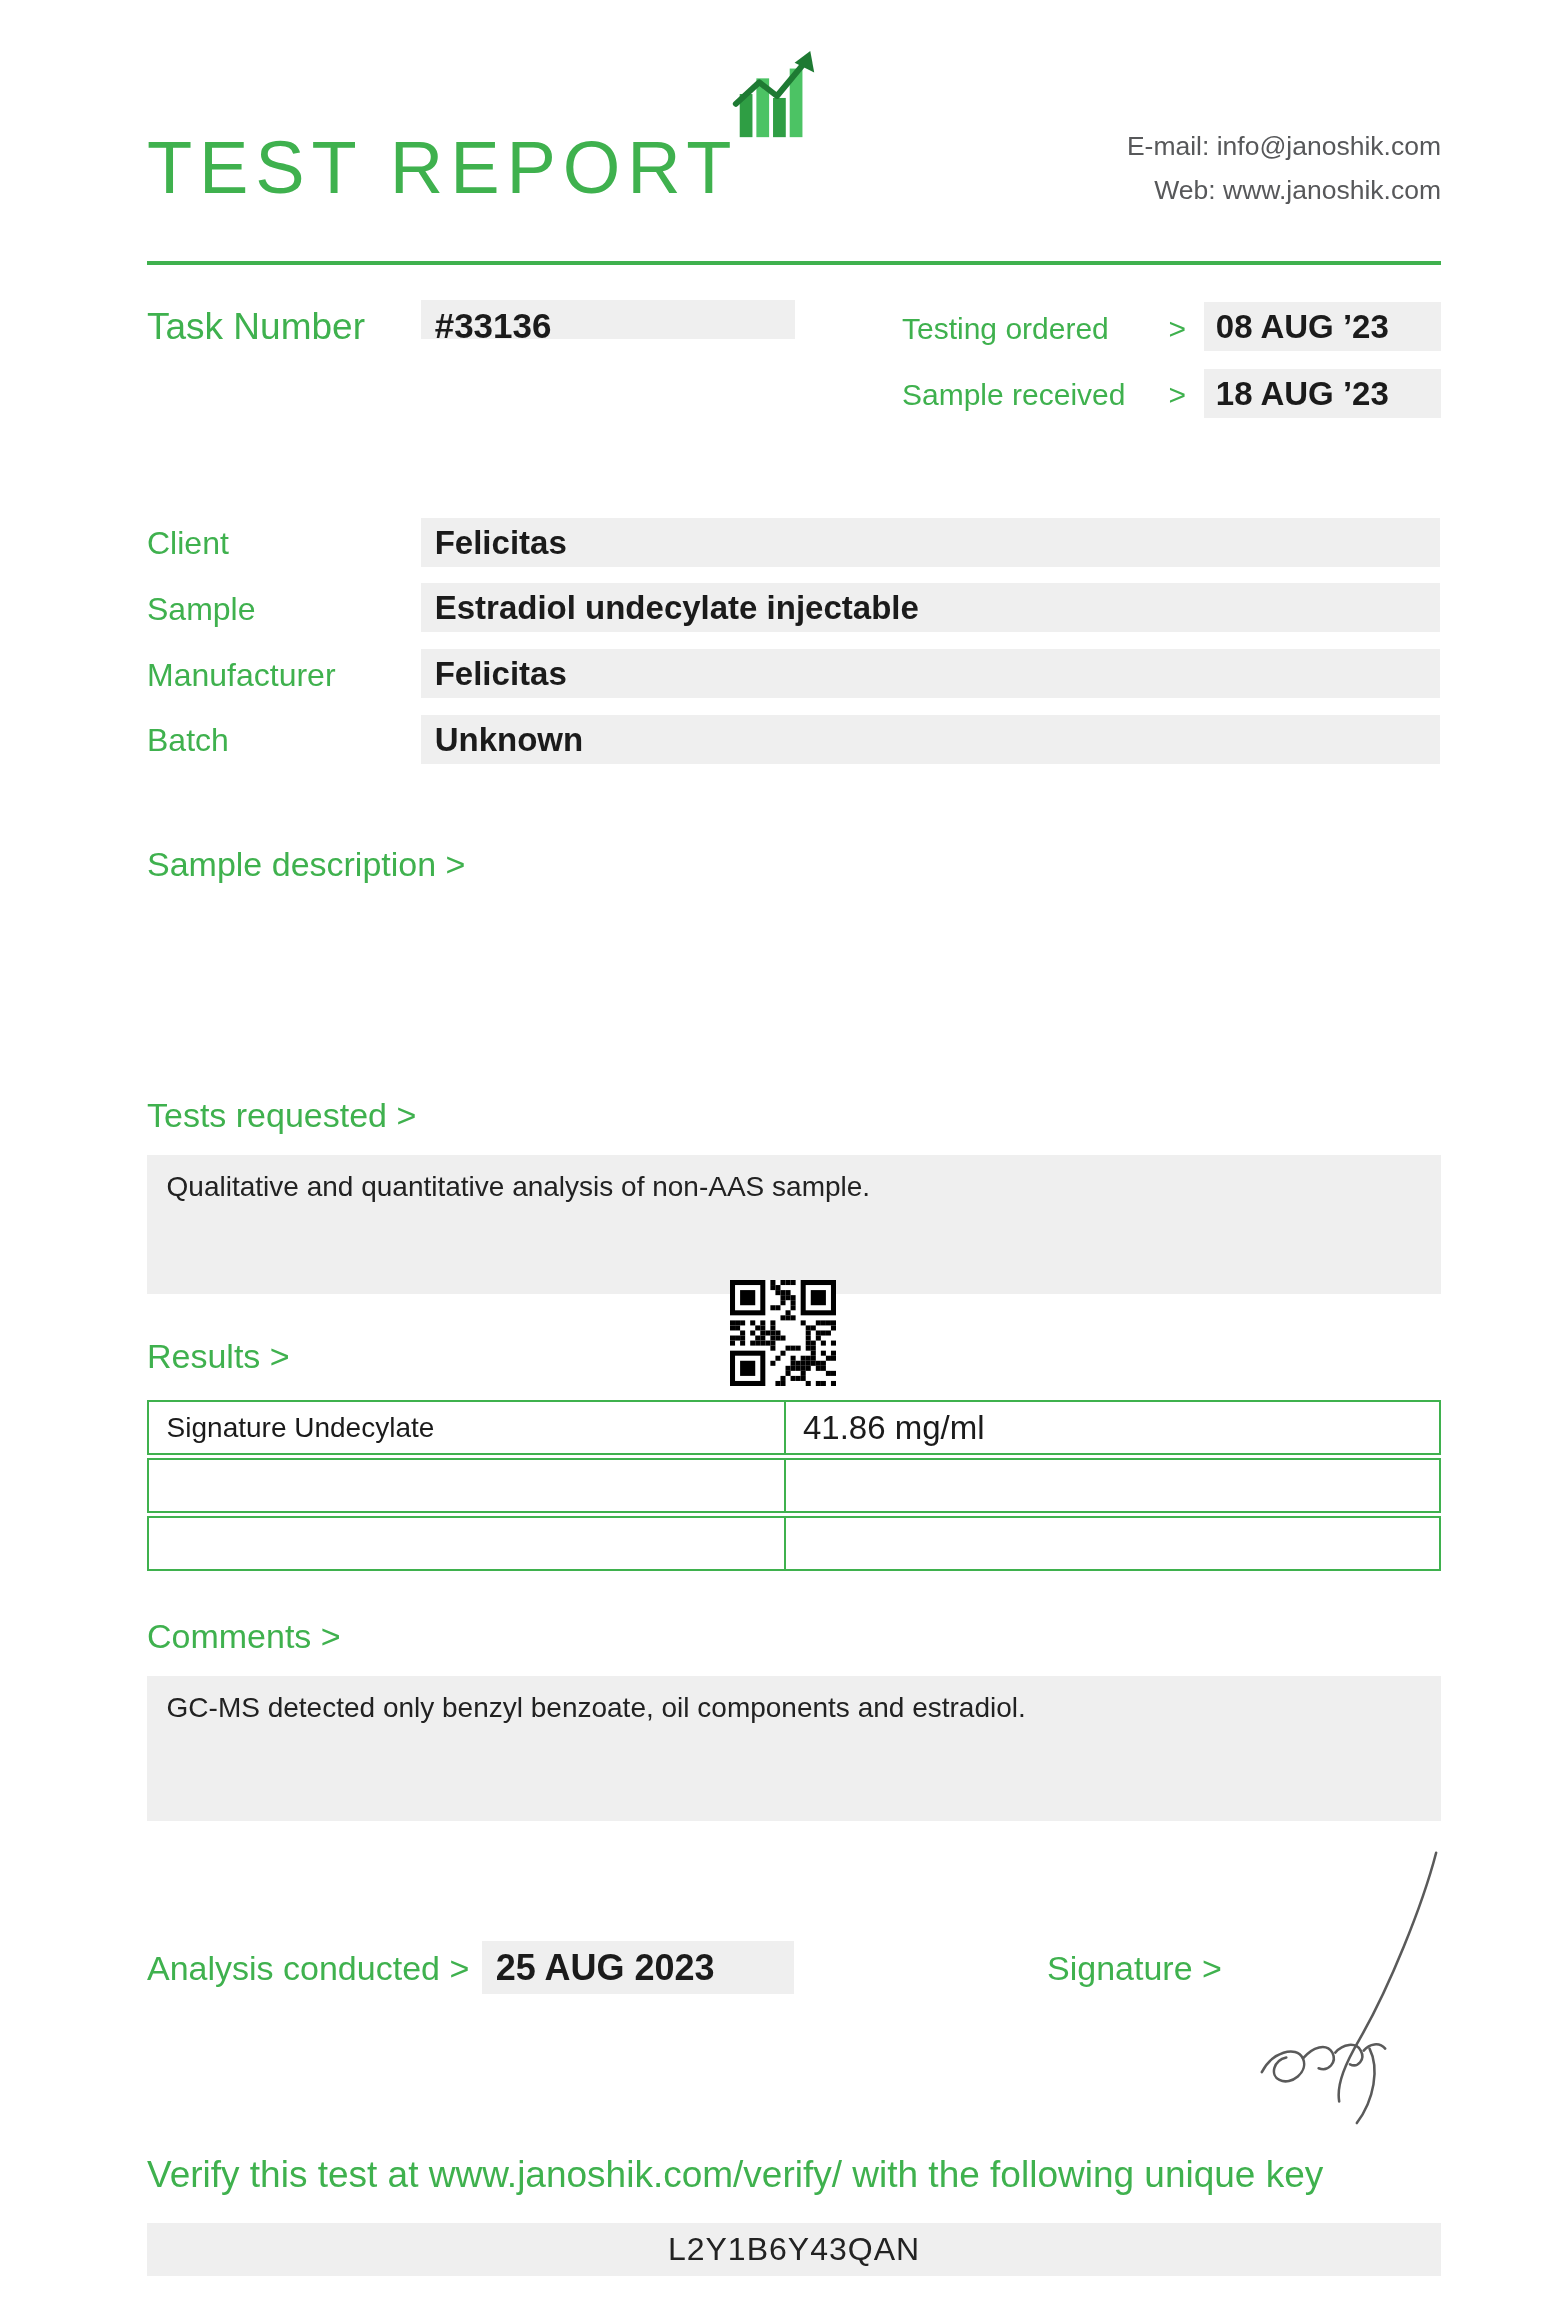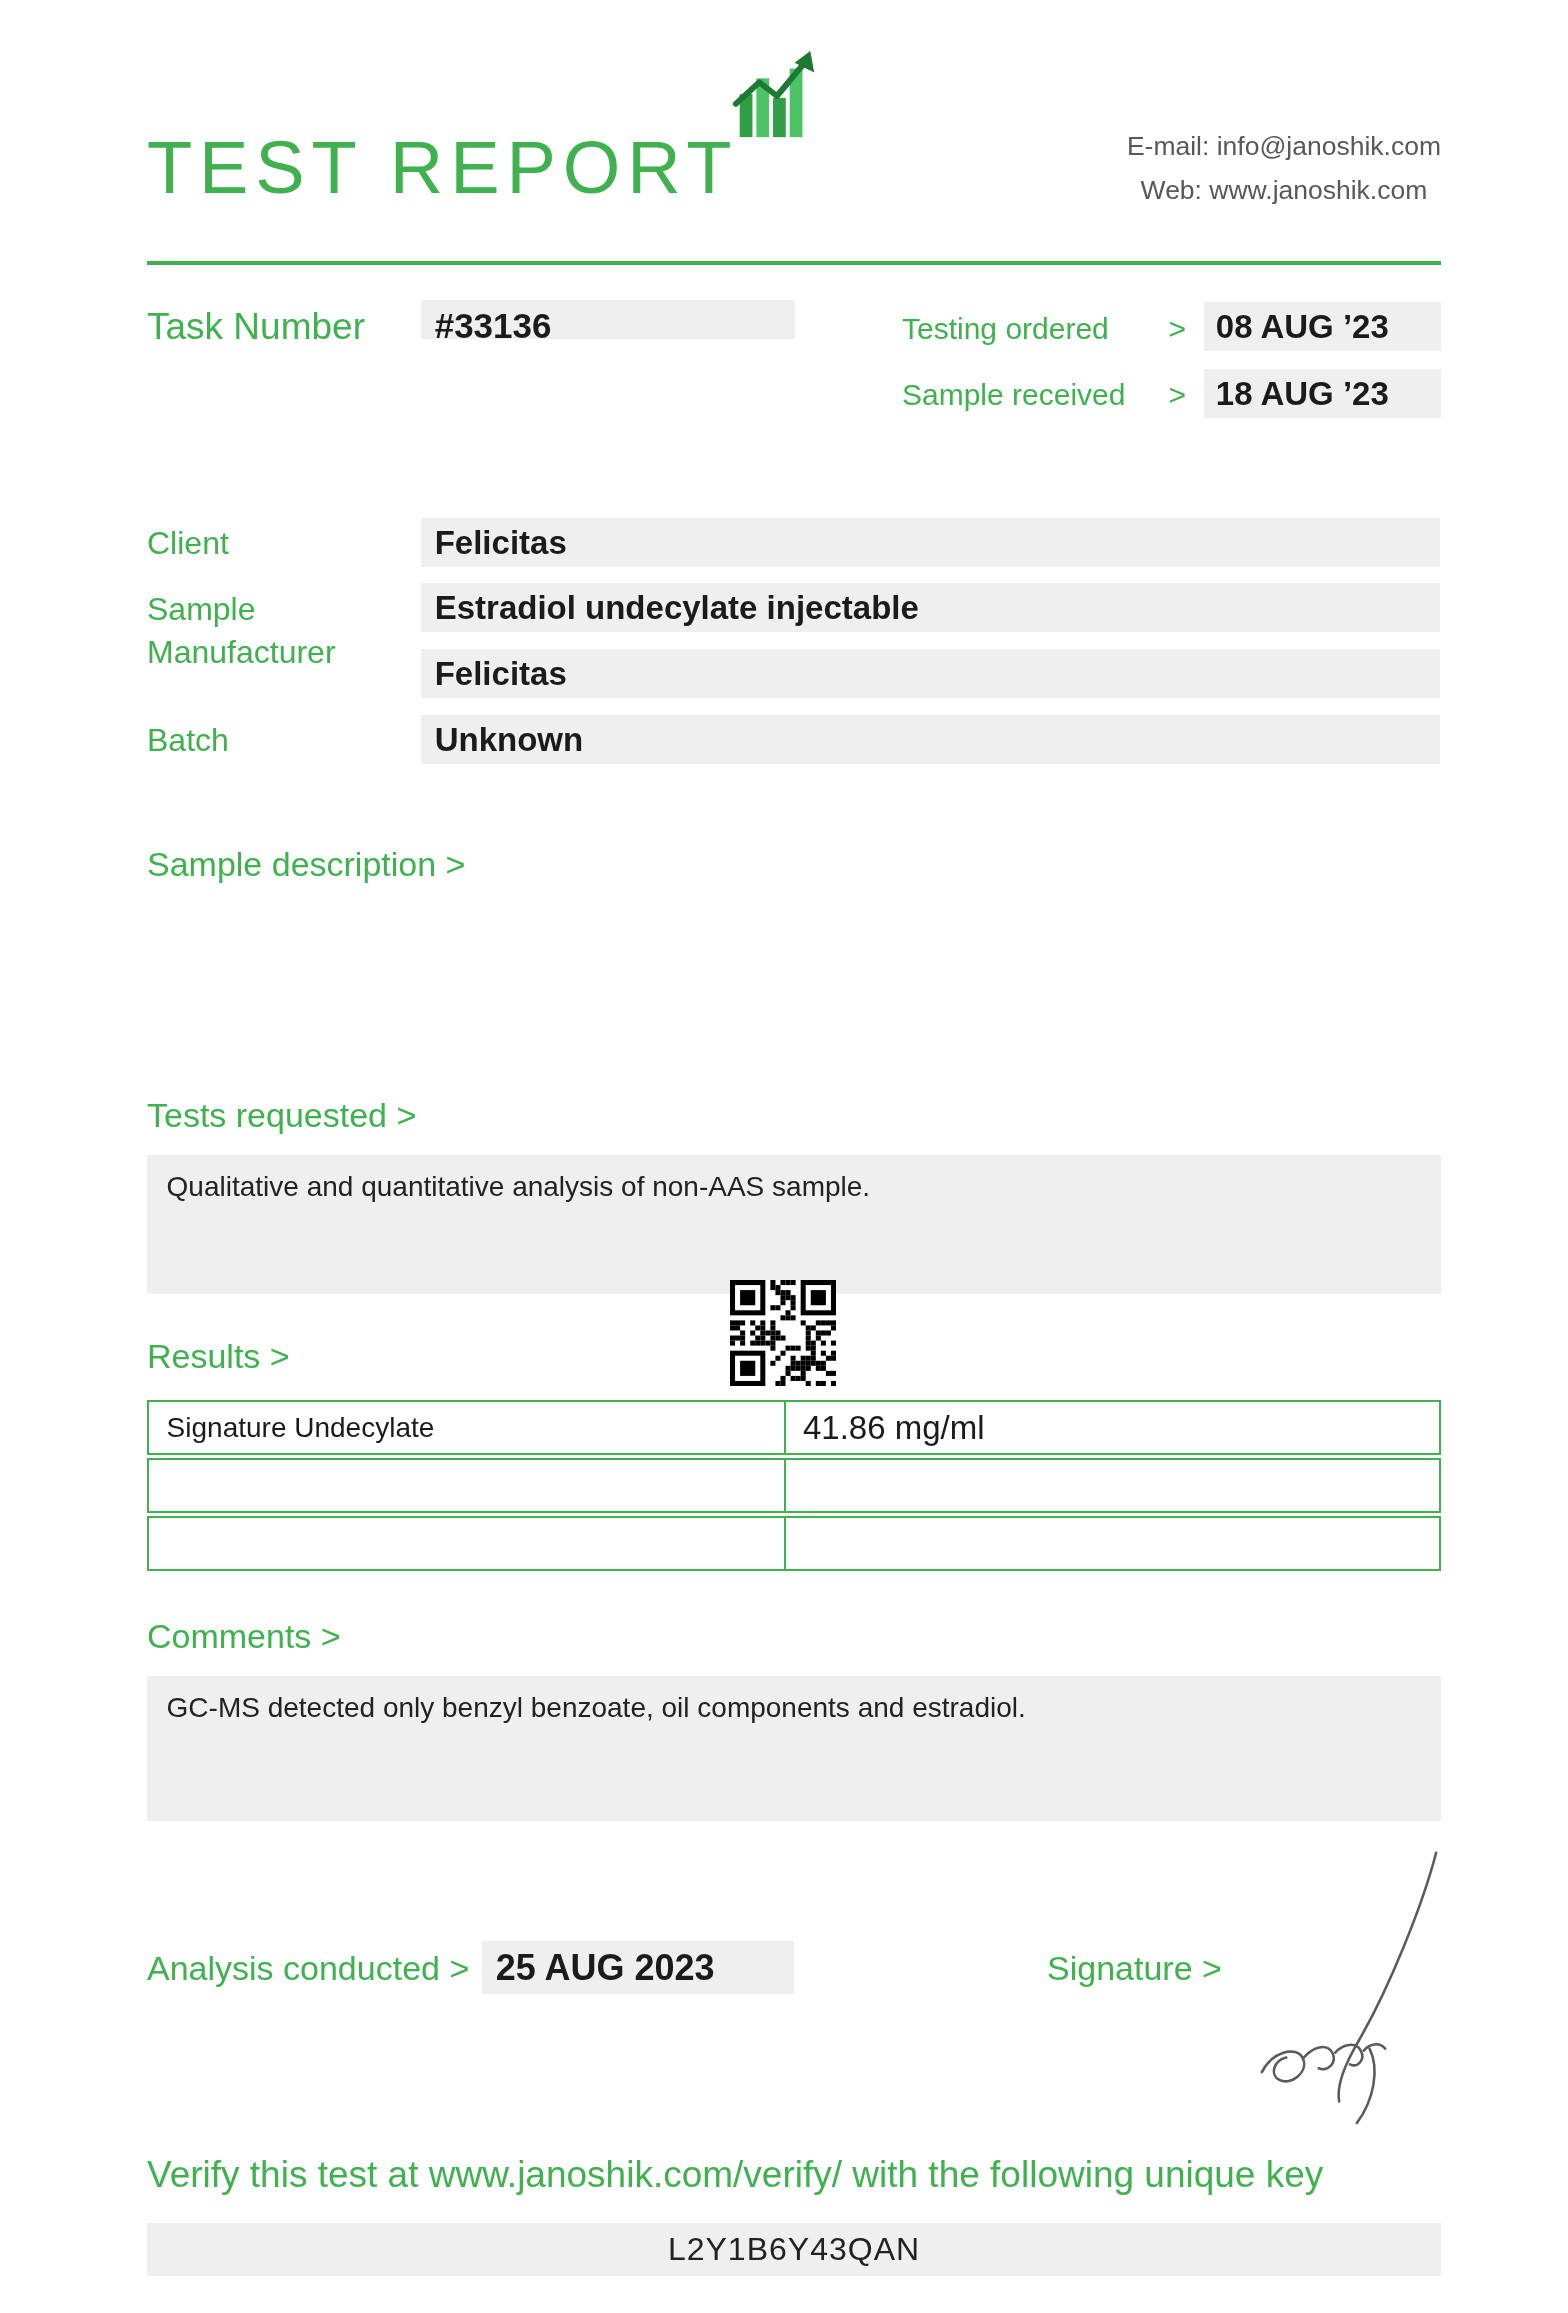--- a/index.html
+++ b/index.html
@@ -13,21 +13,21 @@
   body{width:1568px;height:2313px;font-family:"Liberation Sans",sans-serif;color:var(--dark);}
   .page{position:relative;width:1568px;height:2313px;background:#fff;overflow:hidden;border-radius:30px;}
 
   
   .title{position:absolute;left:147px;top:125px;font-size:74px;letter-spacing:6.9px;color:var(--accent);font-weight:400;white-space:nowrap;}
   .logo{position:absolute;left:608px;top:47px;width:333px;text-align:center;}
   .logo-icon{display:block;margin:0 auto;}
   .logo-word{display:block;margin-top:7.8px;font-size:43px;font-weight:700;letter-spacing:2px;}
   .logo-jano{color:var(--gray-text);}
   .logo-shik{color:var(--accent);}
-  .contact{position:absolute;right:127px;top:125px;text-align:center;font-size:26.5px;color:var(--gray-text);line-height:1.65;}
+  .contact{position:absolute;right:127px;top:125px;text-align:right;font-size:26.5px;color:var(--gray-text);line-height:1.65;}
   .rule{position:absolute;left:147px;top:261px;width:1294px;height:3.9px;background:var(--accent);}
 
   
   .lbl{color:var(--accent);white-space:nowrap;}
   .task-label{position:absolute;left:147px;top:306px;font-size:37px;}
   .task-box{position:absolute;left:421px;top:300px;width:374px;height:39px;background:var(--box);line-height:51px;padding-left:13.7px;font-size:35px;font-weight:700;}
   .ordered-label{position:absolute;left:902px;top:312px;width:284px;font-size:30px;display:flex;justify-content:space-between;}
   .ordered-box{position:absolute;left:1204px;top:302px;width:237px;height:49px;background:var(--box);line-height:49px;padding-left:11.8px;font-size:33px;font-weight:700;}
   .received-label{position:absolute;left:902px;top:378px;width:284px;font-size:30px;display:flex;justify-content:space-between;}
   .received-box{position:absolute;left:1204px;top:369px;width:237px;height:49px;background:var(--box);line-height:49px;padding-left:11.8px;font-size:33px;font-weight:700;}
@@ -94,21 +94,21 @@
     <span>&gt;</span>
   </div>
   <div class="received-box">18 AUG ’23</div>
 
   <div class="lbl info-label" style="top:525px">Client</div>
   <div class="info-box" style="top:518px">Felicitas</div>
 
   <div class="lbl info-label" style="top:591px">Sample</div>
   <div class="info-box" style="top:583px">Estradiol undecylate injectable</div>
 
-  <div class="lbl info-label" style="top:634px">Manufacturer</div>
+  <div class="lbl info-label" style="top:657px">Manufacturer</div>
   <div class="info-box" style="top:649px">Felicitas</div>
 
   <div class="lbl info-label" style="top:722px">Batch</div>
   <div class="info-box" style="top:715px">Unknown</div>
 
   <div class="sec-head" style="top:845px">Sample description &gt;</div>
 
   <div class="sec-head" style="top:1096px">Tests requested &gt;</div>
   <div class="sec-box" style="top:1155px;height:139px">Qualitative and quantitative analysis of non-AAS sample.</div>
 

